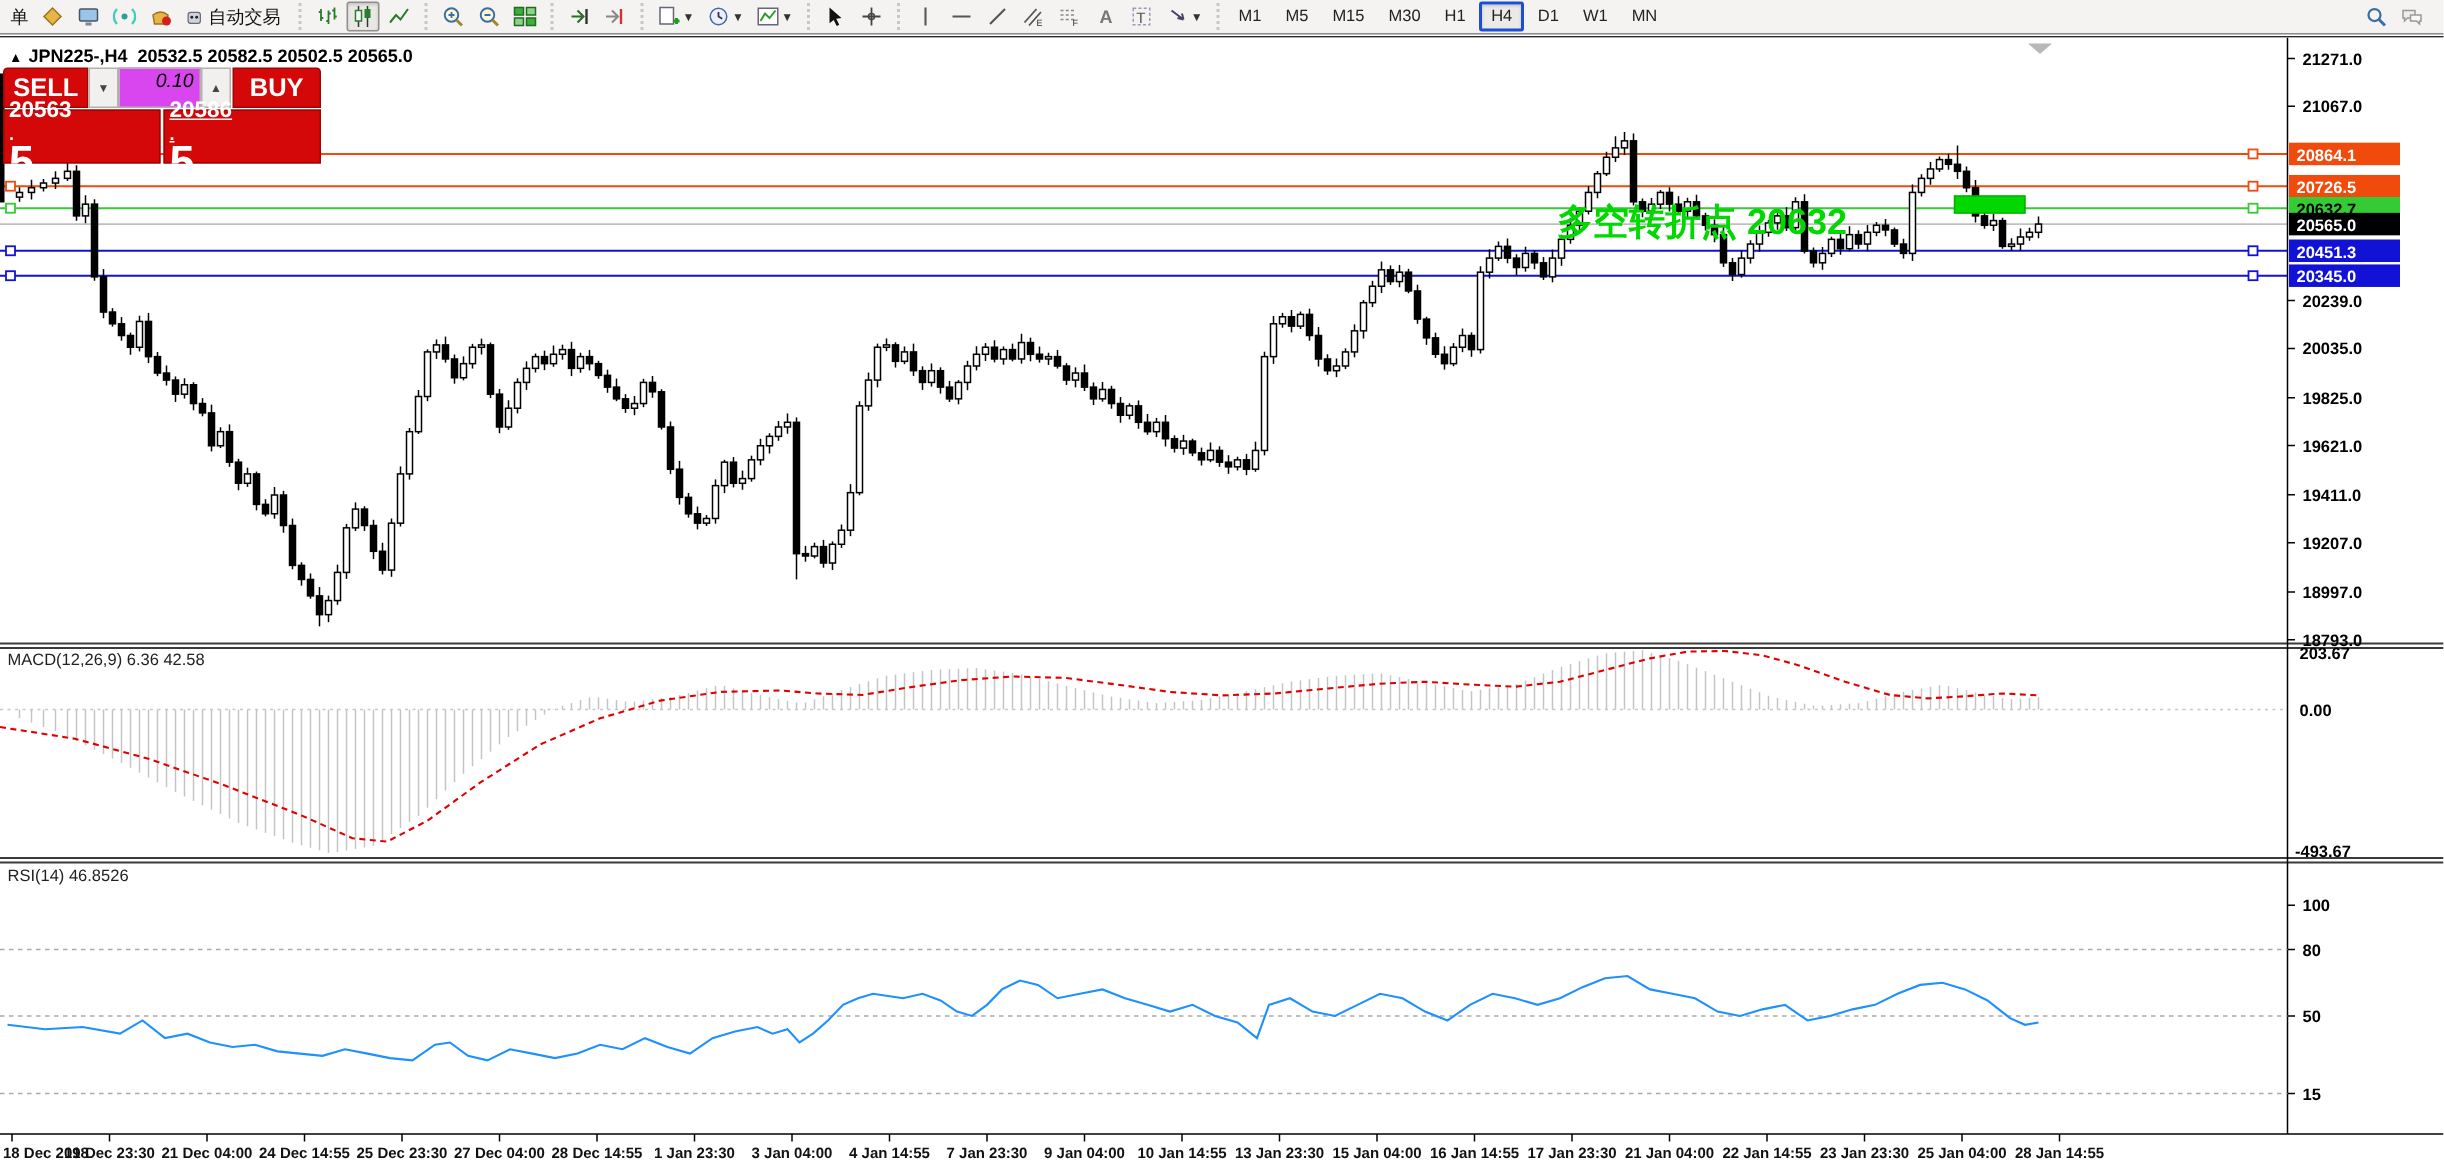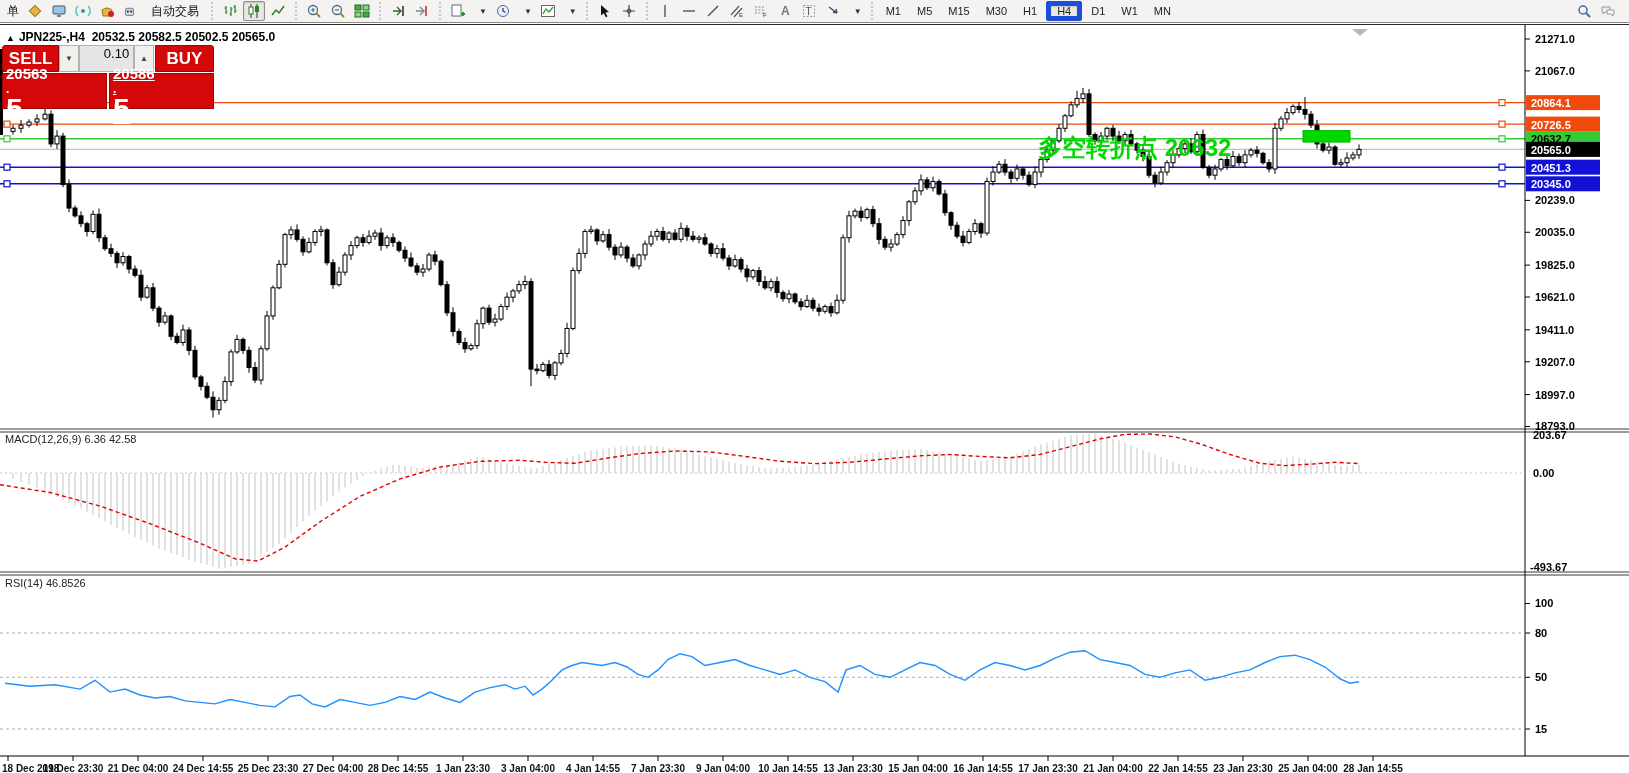--- a/index.html
+++ b/index.html
@@ -4,48 +4,48 @@
 <style>
   * { margin:0; padding:0; box-sizing:border-box; }
   html,body { width:1629px; height:773px; overflow:hidden;
     font-family:"Liberation Sans", sans-serif; background:#fff; }
   
   .toolbar { position:absolute; left:0; top:0; width:1629px; height:23px;
     background:#f4f3f1; border-bottom:1px solid #8a8a8a;
     display:flex; align-items:center; padding:0 4px; gap:2px; z-index:30; }
   .tb-text { font-size:12px; color:#111; padding:0 3px; }
   .tb-btn { height:20px; min-width:22px; display:flex; align-items:center; justify-content:center;
-    border:1px solid transparent; border-radius:2px; padding:0 2px; cursor:default;gap:12px; }
+    border:1px solid transparent; border-radius:2px; padding:0 2px; cursor:default; }
   .tb-btn.active { border:1px solid #8f8f8f; background:#e9e8e5; box-shadow:inset 0 1px 2px rgba(0,0,0,.18); }
   .tb-sep { width:6px; height:18px; margin:0 2px;
     background:repeating-linear-gradient(180deg,#c9c7c2 0 2px,transparent 2px 4px);
     background-size:2px 100%; background-repeat:no-repeat; background-position:center; }
   .tb-caret { font-size:8px; color:#333; margin-left:1px; }
   .tf-btn { height:20px; padding:0 6px; font-size:11px; color:#222;
     display:flex; align-items:center; border:1px solid transparent; border-radius:2px; }
-  .tf-btn.active { border:5px solid #1d4ed8; background:#eceae6; box-shadow:inset 0 1px 2px rgba(0,0,0,.18); }
+  .tf-btn.active { border:2px solid #1d4ed8; background:#eceae6; box-shadow:inset 0 1px 2px rgba(0,0,0,.18); }
   .tb-spacer { flex:1; }
   
   .chart-window { position:absolute; left:0; top:24px; width:1629px; height:749px;
     background:#fff; border-top:1px solid #2a2a2a; }
   #chart-svg { position:absolute; left:0; top:0; }
   .chart-header { position:absolute; left:6px; top:5px; font-size:12px; font-weight:700;
     color:#000; z-index:5; }
   .chart-header .tri { font-size:9px; margin-right:4px; }
   
   .trade-panel { position:absolute; left:2px; top:20px; width:212px; z-index:10; }
   .tp-row1 { display:flex; height:27px; }
   .btn-red { background:#d40808; color:#fff; font-weight:700; font-size:17px;
     display:flex; align-items:center; justify-content:center; border:1px solid #9d0505; }
   .tp-sell { width:58px; border-radius:3px 0 0 0; }
   .tp-buy  { width:60px; margin-left:1px; border-radius:0 3px 0 0; }
   .tp-spin { width:20px; background:#f1f0ee; border:1px solid #b5b2ac; color:#444;
     font-size:8px; display:flex; align-items:center; justify-content:center; }
-  .tp-lot { width:56px; background:#e5e5e5; border:1px solid #b5b2ac; font-size:13px;
-    color:#000; text-align:right; padding:0 4px 0 0; }
+  .tp-lot { width:56px; background:#d946ef; border:1px solid #b5b2ac; font-size:13px;
+    color:#000; text-align:right; padding:0 4px 0 0;font-style:italic; }
   .tp-row2 { display:flex; margin-top:1px; height:36px; }
   .tp-price { width:105px; background:#d40808; border:1px solid #9d0505; color:#fff;
     display:flex; align-items:baseline; justify-content:center; padding-top:4px;flex-direction:column; }
   .tp-price + .tp-price { margin-left:2px;text-decoration:underline; }
   .tp-main { font-size:15px; font-weight:700; }
   .tp-dot { font-size:12px; font-weight:700; margin:0 1px 0 3px; }
   .tp-big { font-size:30px; font-weight:700; line-height:26px; }
   .left-black-bar { position:absolute; left:0; top:24px; width:3px; height:86px; background:#000; z-index:9; }
   .icon16 { width:16px; height:16px; display:block; }
 </style>

